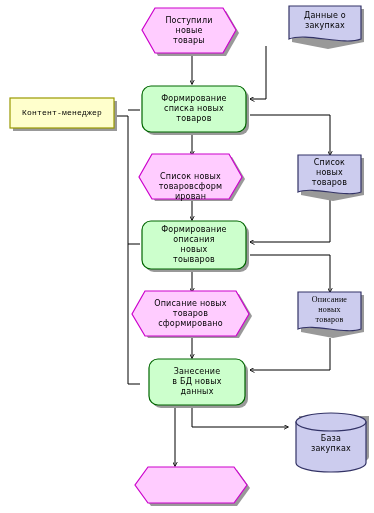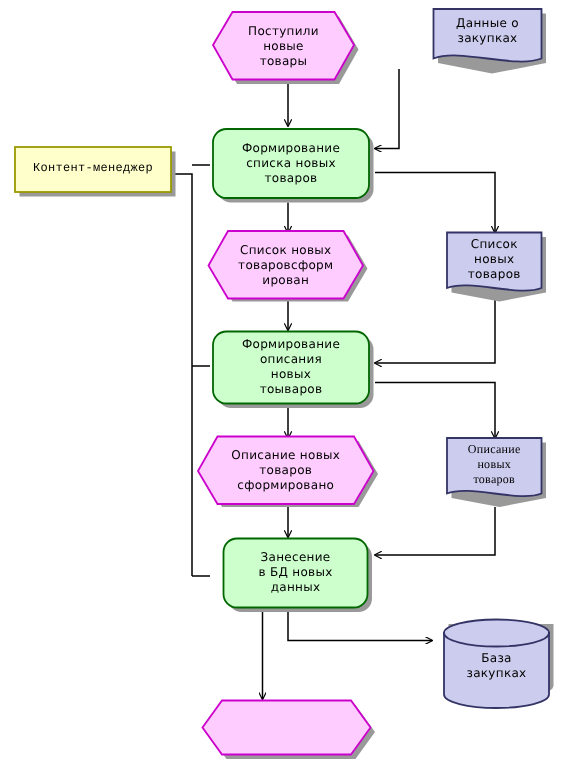--- a/index.html
+++ b/index.html
@@ -119,21 +119,21 @@
   <div class="node-label" style="left:142px;top:8px;width:94px;height:45px;">Поступили
 новые
 товары</div>
 
   <div class="node-label lbl-actor" style="left:10px;top:98px;width:104px;height:30px;font-family:Liberation Mono, monospace;">Контент-менеджер</div>
 
   <div class="node-label" style="left:142px;top:86px;width:104px;height:46px;">Формирование
 списка новых
 товаров</div>
 
-  <div class="node-label" style="left:139px;top:154px;width:103px;height:45px;">Список новых
+  <div class="node-label" style="left:139px;top:164px;width:103px;height:45px;">Список новых
 товаровсформ
 ирован</div>
 
   <div class="node-label" style="left:298px;top:155px;width:63px;height:35px;">Список
 новых
 товаров</div>
 
   <div class="node-label" style="left:142px;top:221px;width:104px;height:48px;">Формирование
 описания
 новых

